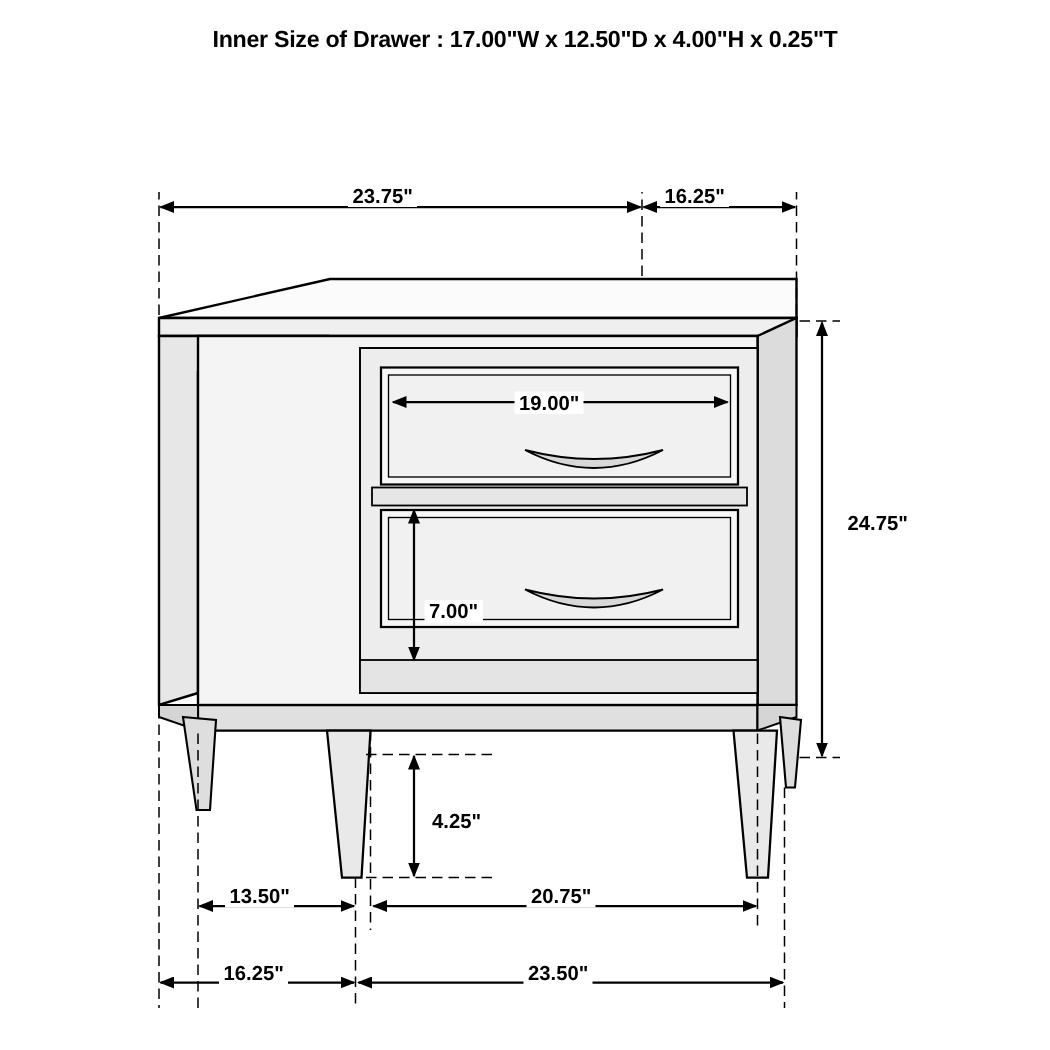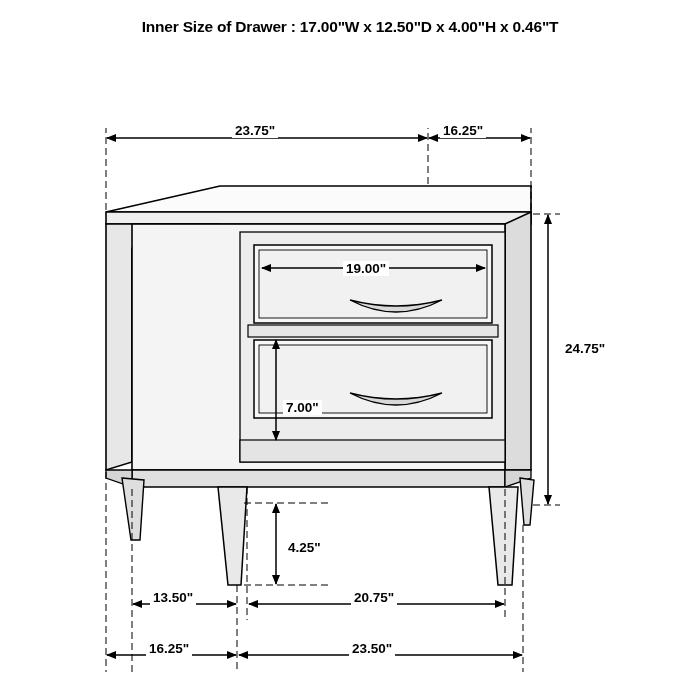--- a/index.html
+++ b/index.html
@@ -46,21 +46,21 @@
     padding: 0 3px;
     white-space: nowrap;
     line-height: 15px;
   }
 </style>
 </head>
 <body>
 
 <div id="stage">
 
-  <div class="title">Inner Size of Drawer : 17.00"W x 12.50"D x 4.00"H x 0.46"T</div>
+  <div class="title">Inner Size of Drawer : 17.00"W x 12.50"D x 4.00"H x 0.25"T</div>
 
   <svg class="diagram" viewBox="0 0 700 700">
 
     <g>
 
       <polygon points="106,212 220,186 531,186 531,212" fill="#fbfbfb" stroke="#000" stroke-width="1.6"></polygon>
       <polygon points="106,212 531,212 531,224 106,224" fill="#efefef" stroke="#000" stroke-width="1.6"></polygon>
 
       <polygon points="106,224 106,470 132,462 132,248 220,224" fill="#e7e7e7" stroke="#000" stroke-width="1.6"></polygon>
       <line x1="132" y1="248" x2="132" y2="462" stroke="#000" stroke-width="1.2"></line>

